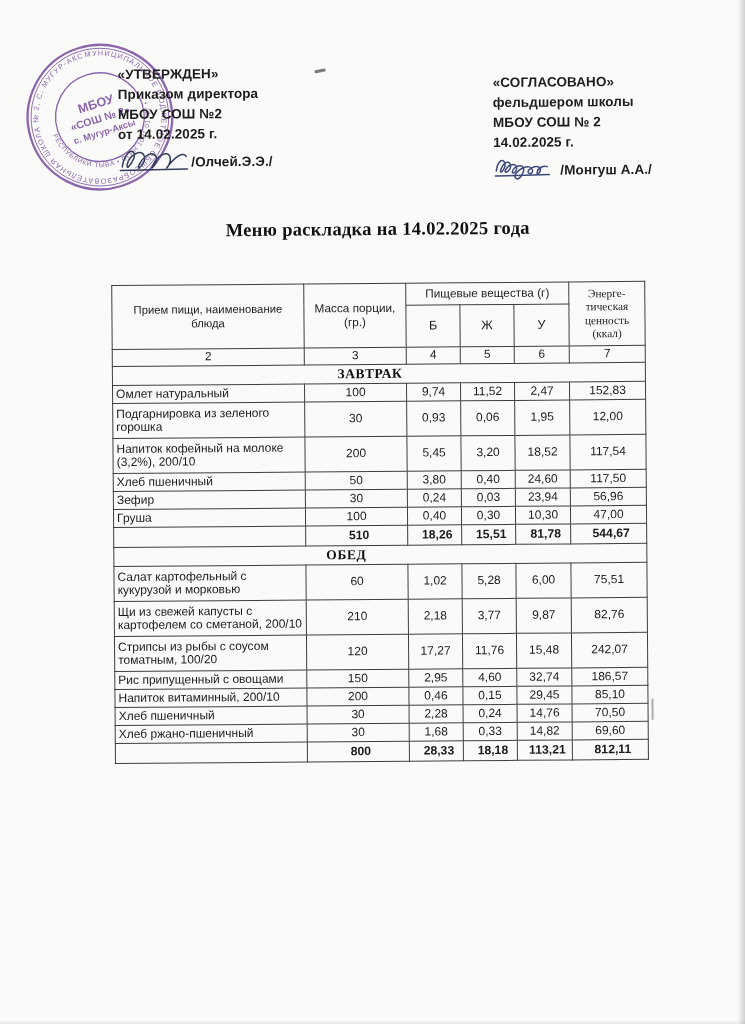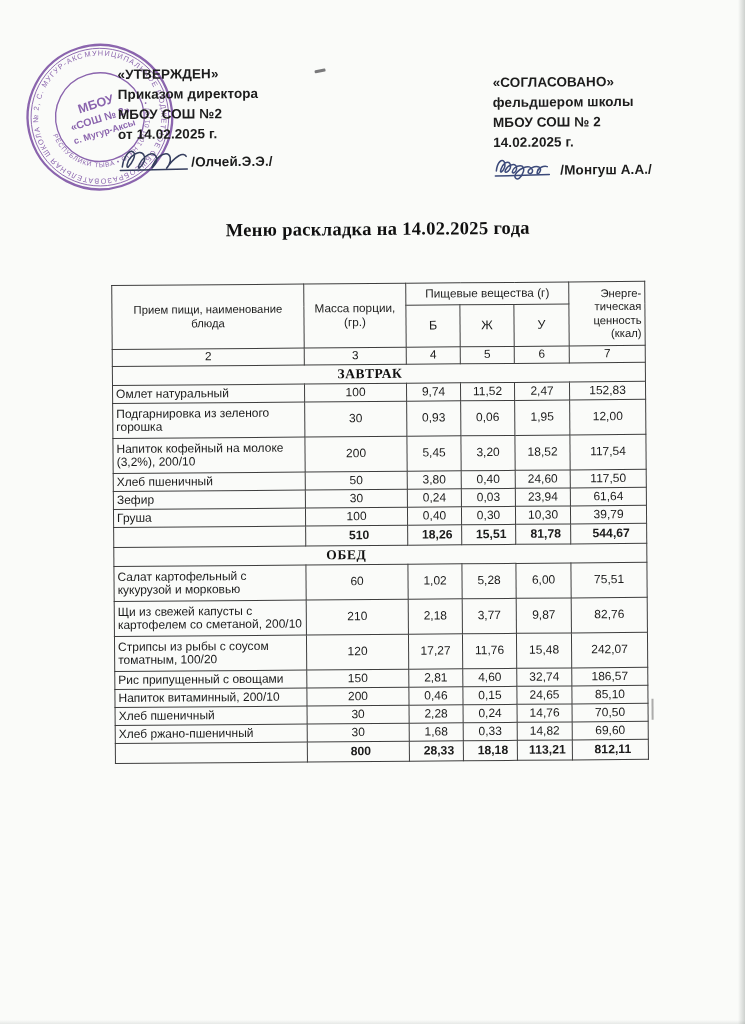--- a/index.html
+++ b/index.html
@@ -40,21 +40,21 @@
     font-size:12px; color:#1b1b1b;
   }
   table.menu td, table.menu th {
     border:1px solid #3e3e3e; padding:0 3px; vertical-align:middle;
     font-weight:normal; line-height:13.5px;
   }
   th.h-meal   { font-size:11.3px; text-align:center; }
   th.h-mass   { font-size:11.8px; text-align:center;border-radius:28px; }
   th.h-group  { height:22px; font-size:11.8px; text-align:center; }
   th.h-letter { height:42px; font-size:12.5px; text-align:center; }
-  th.h-energy { font-size:11.3px; text-align:right; line-height:13px; padding:0 2px; }
+  th.h-energy { font-size:11.3px; text-align:center; line-height:13px; padding:0 2px;font-family:Liberation Serif, serif; }
   tr.nums td  { height:17px; text-align:center; font-size:11.8px; }
   tr.sect td  {
     height:19px; text-align:center; font-family:"Liberation Serif", serif;
     font-size:13.5px; font-weight:bold; color:#111; letter-spacing:0.6px;
   }
   tr.sect .shift-a { position:relative; left:-9px; }
   tr.sect .shift-b { position:relative; left:-34px;text-align:right; }
   tr.r1 { height:18px; }
   tr.r2 { height:35px; }
   td.dish { text-align:left; padding-left:4px; }
@@ -209,29 +209,29 @@
           <td class="num">0,40</td>
           <td class="num">24,60</td>
           <td class="num">117,50</td>
         </tr>
         <tr class="r1">
           <td class="dish">Зефир</td>
           <td class="num">30</td>
           <td class="num">0,24</td>
           <td class="num">0,03</td>
           <td class="num">23,94</td>
-          <td class="num">61,64</td>
+          <td class="num">56,96</td>
         </tr>
         <tr class="r1">
           <td class="dish">Груша</td>
           <td class="num">100</td>
           <td class="num">0,40</td>
           <td class="num">0,30</td>
           <td class="num">10,30</td>
-          <td class="num">39,79</td>
+          <td class="num">47,00</td>
         </tr>
         <tr class="total">
           <td class="dish"></td>
           <td class="num">510</td>
           <td class="num">18,26</td>
           <td class="num">15,51</td>
           <td class="num">81,78</td>
           <td class="num">544,67</td>
         </tr>
 
@@ -258,31 +258,31 @@
           <td class="dish">Стрипсы из рыбы с соусом томатным, 100/20</td>
           <td class="num">120</td>
           <td class="num">17,27</td>
           <td class="num">11,76</td>
           <td class="num">15,48</td>
           <td class="num">242,07</td>
         </tr>
         <tr class="r1">
           <td class="dish">Рис припущенный с овощами</td>
           <td class="num">150</td>
-          <td class="num">2,81</td>
+          <td class="num">2,95</td>
           <td class="num">4,60</td>
           <td class="num">32,74</td>
           <td class="num">186,57</td>
         </tr>
         <tr class="r1">
           <td class="dish">Напиток витаминный, 200/10</td>
           <td class="num">200</td>
           <td class="num">0,46</td>
           <td class="num">0,15</td>
-          <td class="num">24,65</td>
+          <td class="num">29,45</td>
           <td class="num">85,10</td>
         </tr>
         <tr class="r1">
           <td class="dish">Хлеб пшеничный</td>
           <td class="num">30</td>
           <td class="num">2,28</td>
           <td class="num">0,24</td>
           <td class="num">14,76</td>
           <td class="num">70,50</td>
         </tr>

